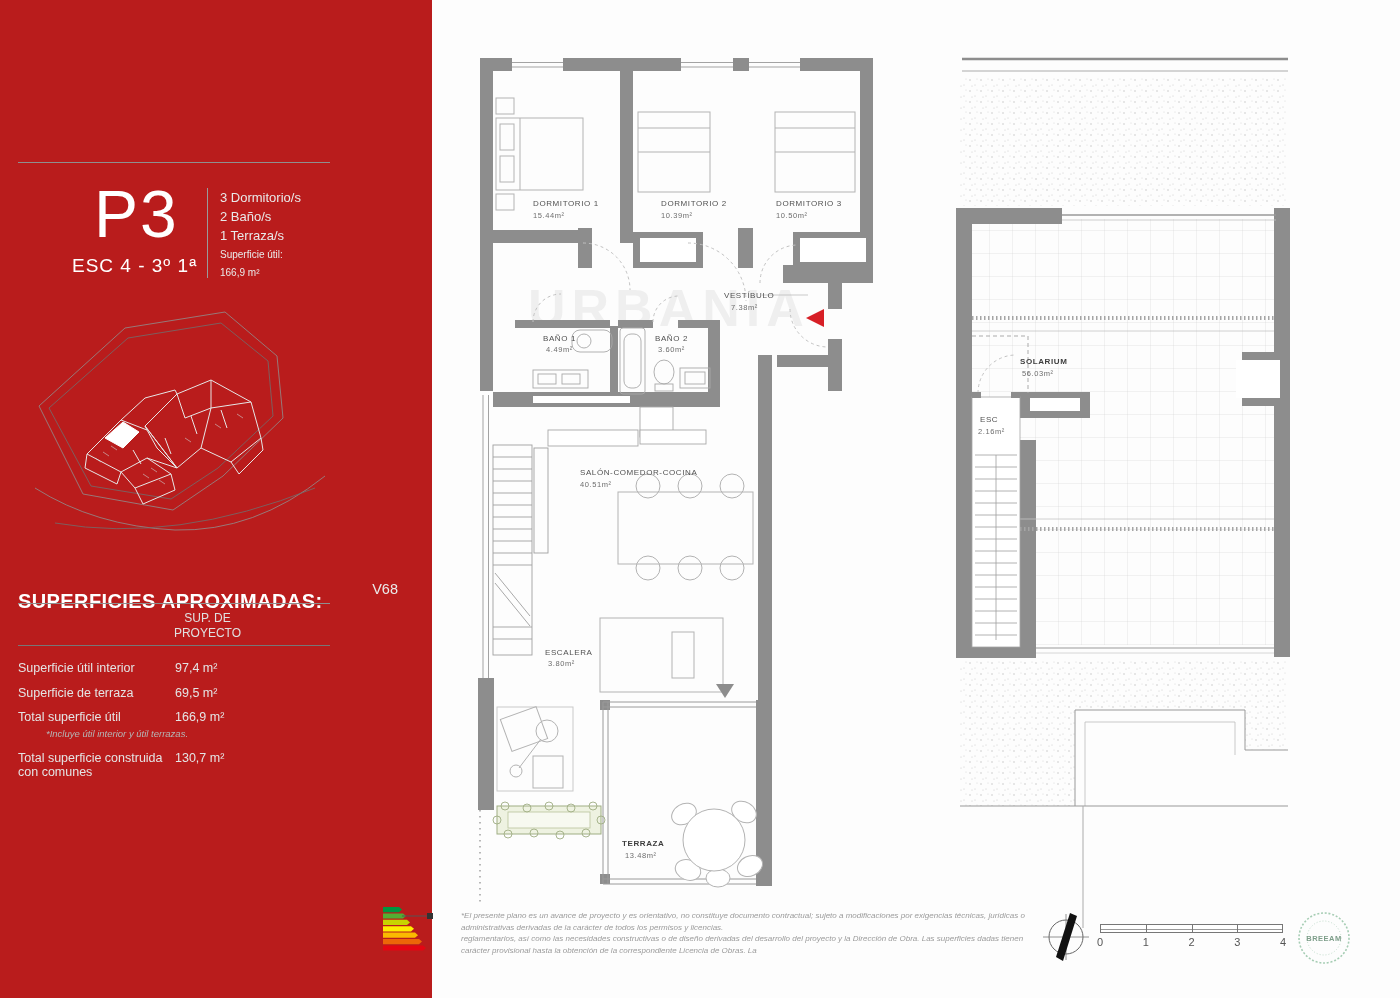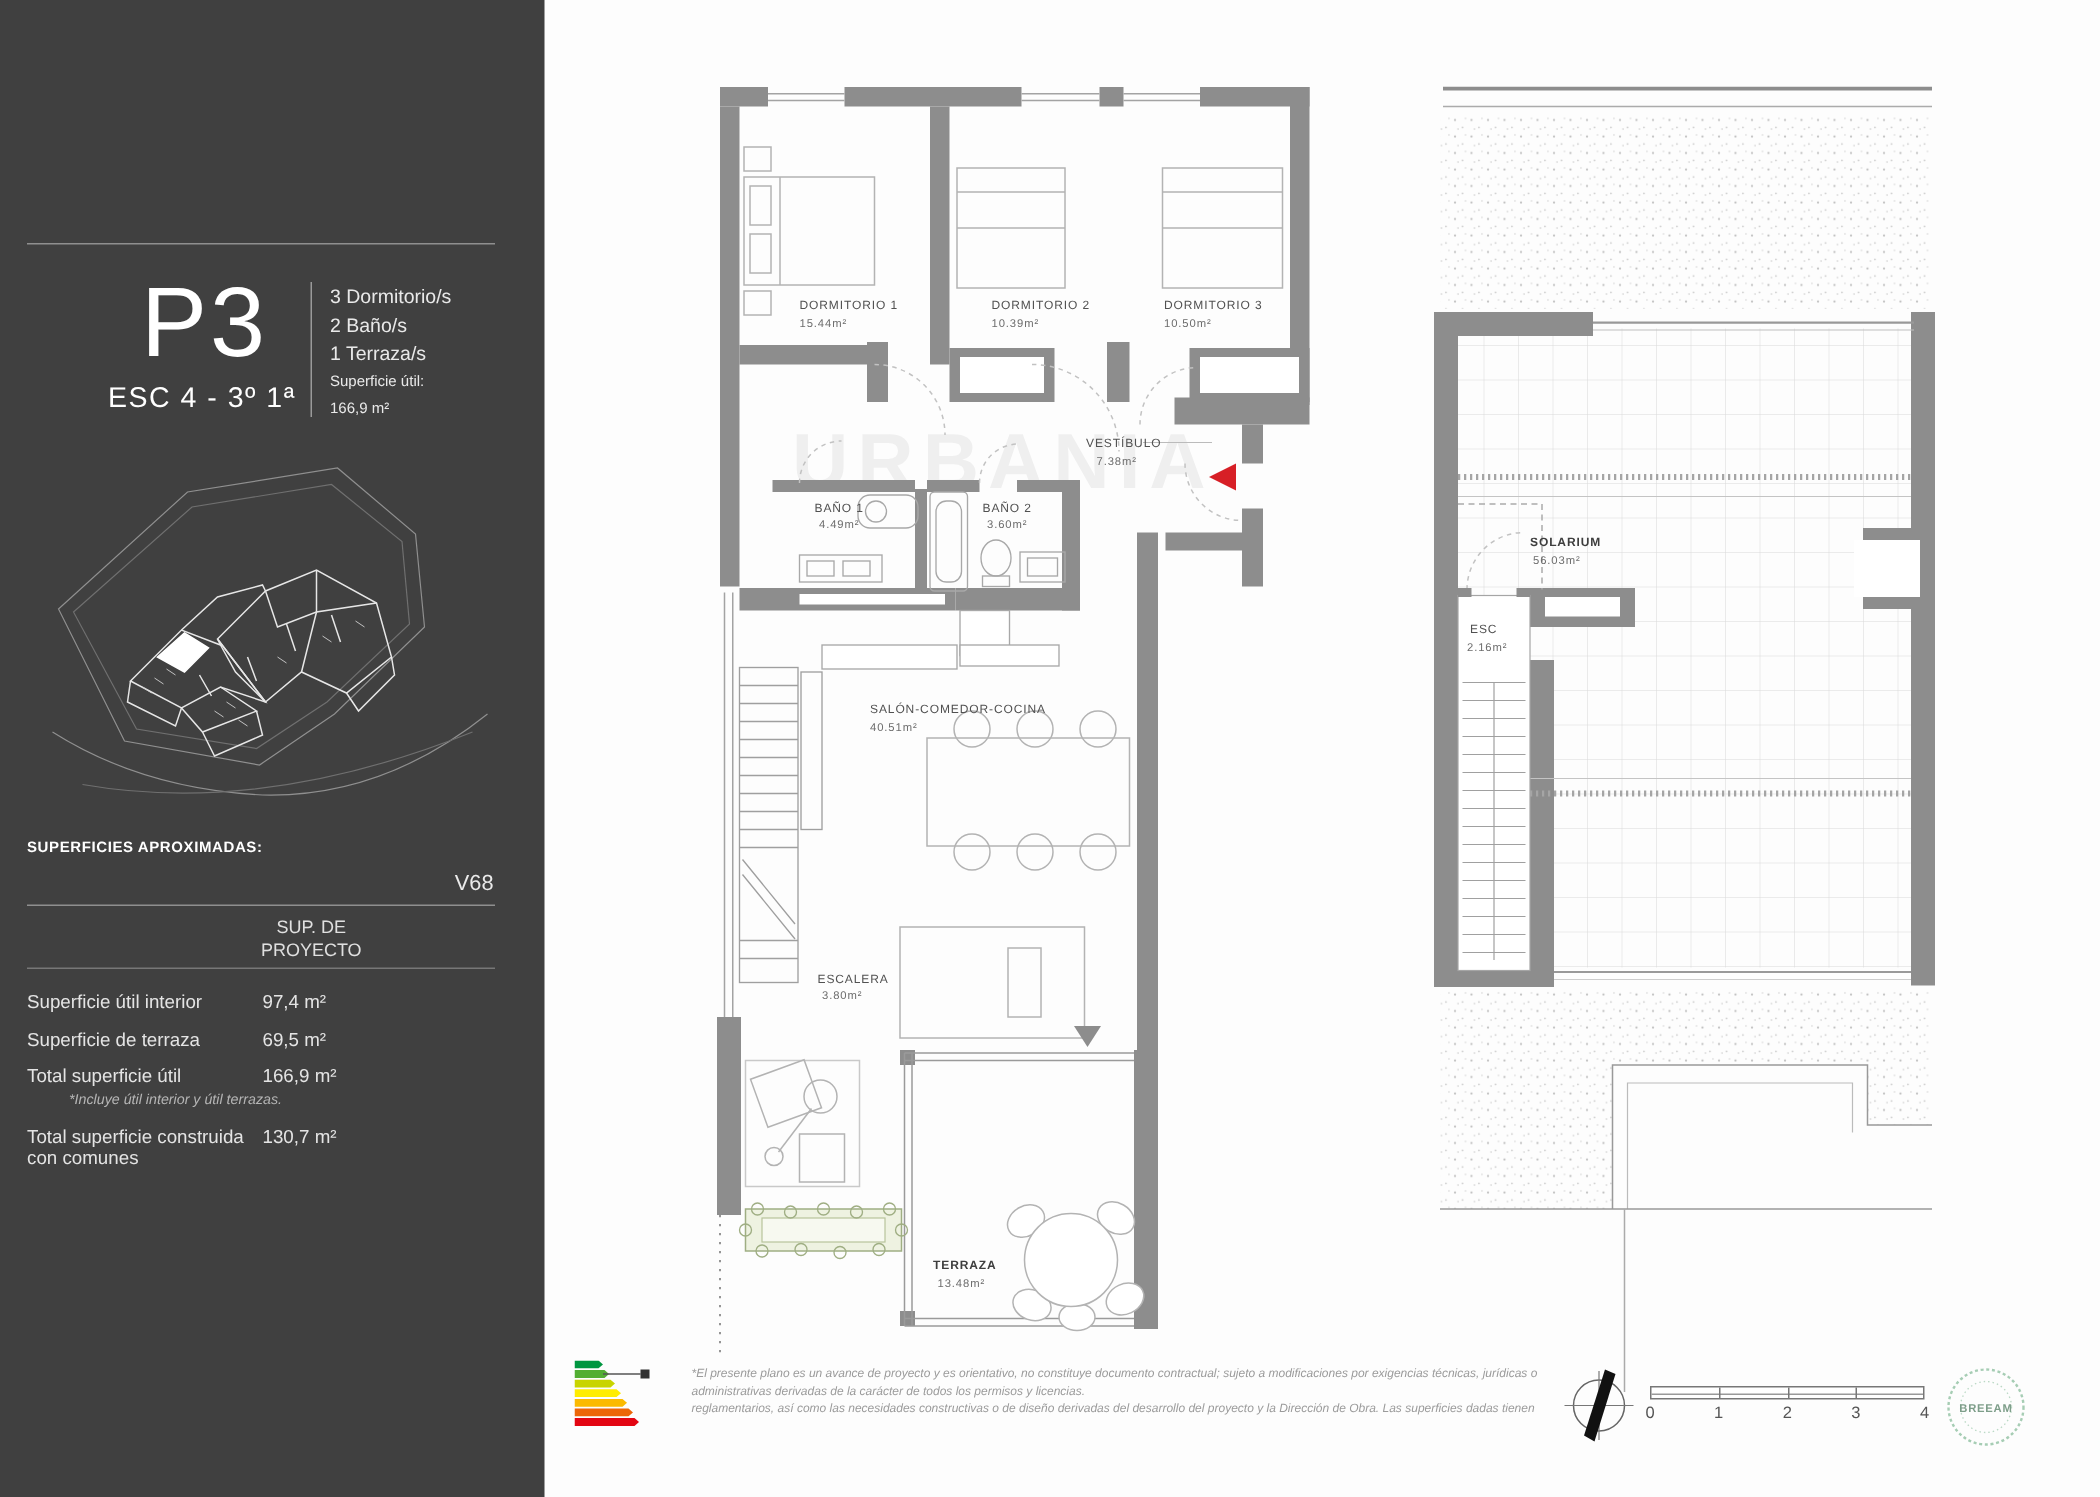--- a/index.html
+++ b/index.html
@@ -1,29 +1,29 @@
 <!DOCTYPE html>
 <html><head>
 <meta charset="utf-8">
 <style>
   * { margin:0; padding:0; box-sizing:border-box; }
   body { background:#e8e8e8; font-family:"Liberation Sans", sans-serif; }
   .canvas { position:relative; width:1400px; height:998px; background:#fdfdfd; overflow:hidden; }
   .abs { position:absolute; }
 
   
-  .sidebar { position:absolute; left:0; top:0; width:363px; height:998px; background:#404040; color:#f2f2f2; }
+  .sidebar { position:absolute; left:0; top:0; width:432px; height:998px; background:#b91c1c; color:#f2f2f2; }
   .sb-divider { position:absolute; height:1px; background:#8f8f8f; }
   .unit-code { position:absolute; left:94px; top:176px; font-size:66px; font-weight:400; letter-spacing:2px; color:#ffffff; }
   .v-divider { position:absolute; left:207px; top:188px; width:1px; height:90px; background:#9a9a9a; }
   .features { position:absolute; left:220px; top:188px; font-size:13px; line-height:19px; color:#e9e9e9; }
   .sup-util { position:absolute; left:220px; top:246px; font-size:10px; line-height:18px; color:#e9e9e9; }
   .unit-loc { position:absolute; left:72px; top:255px; font-size:19px; letter-spacing:1px; color:#fff;text-align:right; }
 
-  .tbl-title { position:absolute; left:18px; top:560px; font-size:10px; font-weight:bold; letter-spacing:0.4px; color:#ffffff; }
+  .tbl-title { position:absolute; left:18px; top:590px; font-size:20px; font-weight:bold; letter-spacing:0.4px; color:#ffffff; }
   .tbl-ref { position:absolute; right:34px; top:581px; font-size:14.5px; color:#eaeaea; }
   .col-head { position:absolute; left:140px; top:611px; width:135px; text-align:center; font-size:12px; line-height:15px; color:#e0e0e0; }
   .tbl-row { position:absolute; left:18px; width:312px; font-size:12.5px; color:#e4e4e4; }
   .tbl-row .lbl { display:inline-block; width:152px; vertical-align:top; }
   .tbl-row .val { display:inline-block; margin-left:5px; }
   .tbl-note { position:absolute; left:18px; font-size:9.5px; font-style:italic; color:#b5b5b5;margin-left:28px; }
 
   
   .watermark { position:absolute; left:528px; top:278px; font-size:52px; font-weight:bold; letter-spacing:6px; color:rgba(60,60,60,0.07); }
   .disclaimer { position:absolute; left:461px; top:911px; width:565px; font-size:8px; line-height:10.5px; font-style:italic; color:#9b9b9b; }
@@ -372,20 +372,21 @@
     <polygon points="0,32 36,32 39,34.6 36,37.2 0,37.2" fill="#ec6608"></polygon>
     <polygon points="0,38.4 40,38.4 43,41 40,43.6 0,43.6" fill="#e30613"></polygon>
     <path d="M19,9 H44" stroke="#555" stroke-width="1"></path>
     <rect x="44" y="6" width="6" height="6" fill="#333"></rect>
   </svg>
 
   <div class="disclaimer">
     <div>*El presente plano es un avance de proyecto y es orientativo, no constituye documento contractual; sujeto a modificaciones por exigencias técnicas, jurídicas o</div>
     <div>administrativas derivadas de la carácter de todos los permisos y licencias.</div>
     <div>reglamentarios, así como las necesidades constructivas o de diseño derivadas del desarrollo del proyecto y la Dirección de Obra. Las superficies dadas tienen</div>
+    <div>carácter provisional hasta la obtención de la correspondiente Licencia de Obras. La</div>
   </div>
 
   <svg class="abs" style="left:1035px; top:906px;" width="62" height="62" viewBox="0 0 62 62">
     <circle cx="31" cy="31" r="17" fill="none" stroke="#666" stroke-width="1"></circle>
     <path d="M8,31 H54 M31,8 V54" stroke="#777" stroke-width="0.8"></path>
     <polygon points="35,7 42,10 28,55 21,51" fill="#111"></polygon>
   </svg>
 
   <div class="scalebar">
     <div class="mid"></div>

